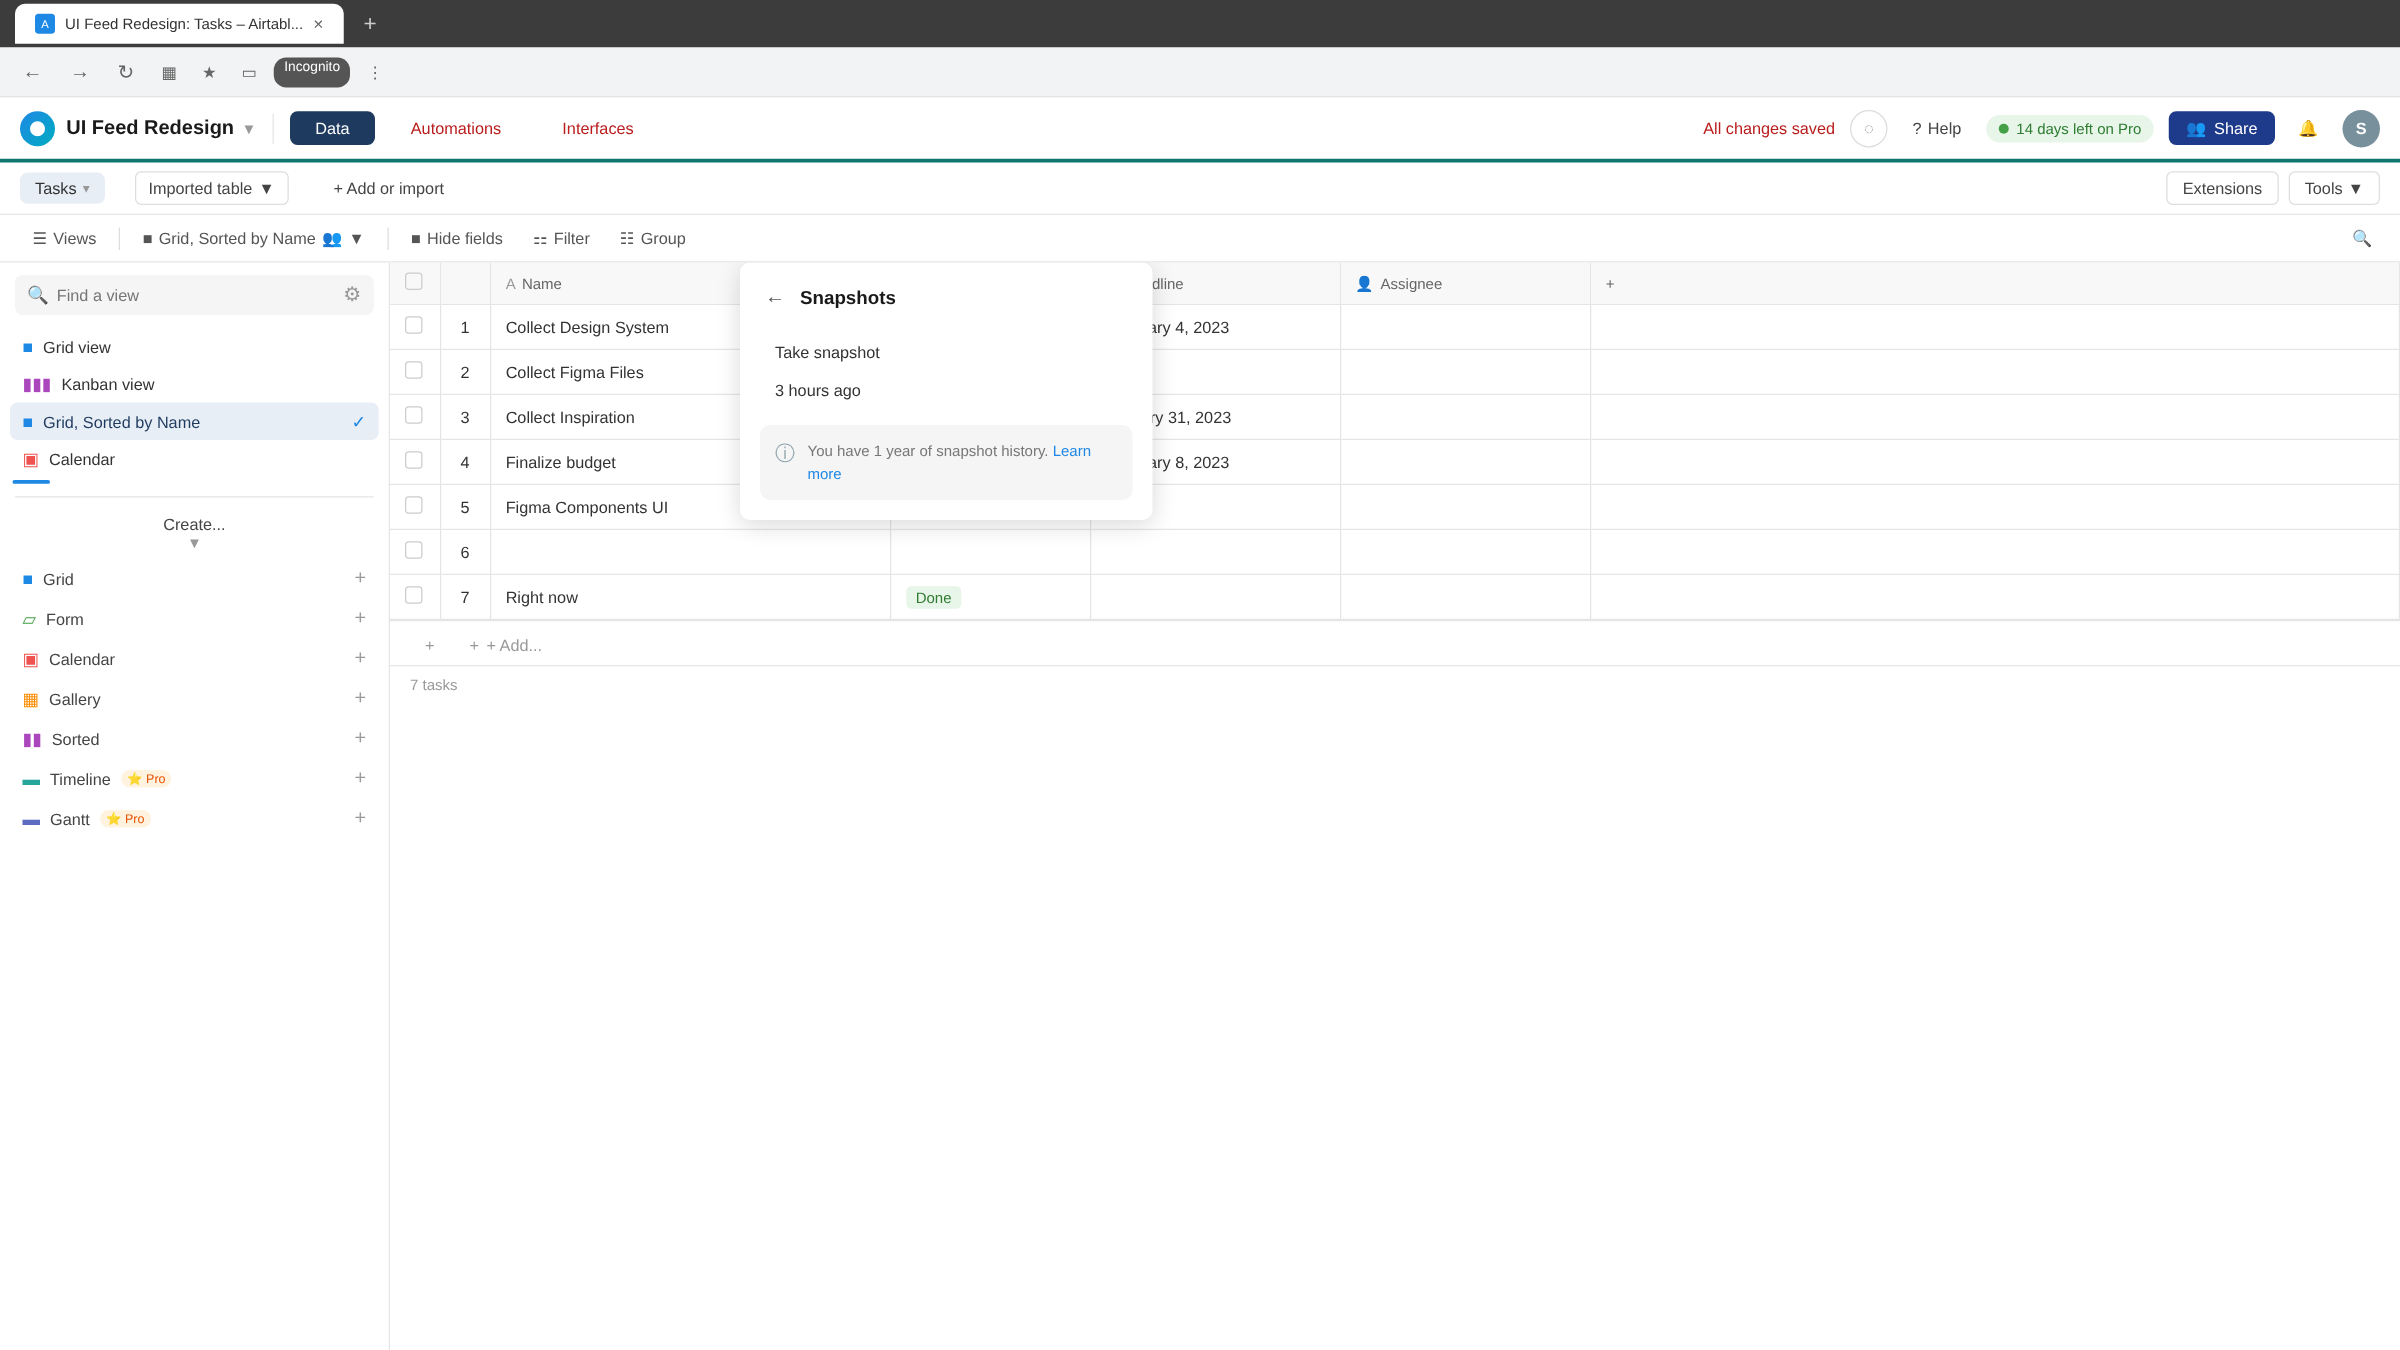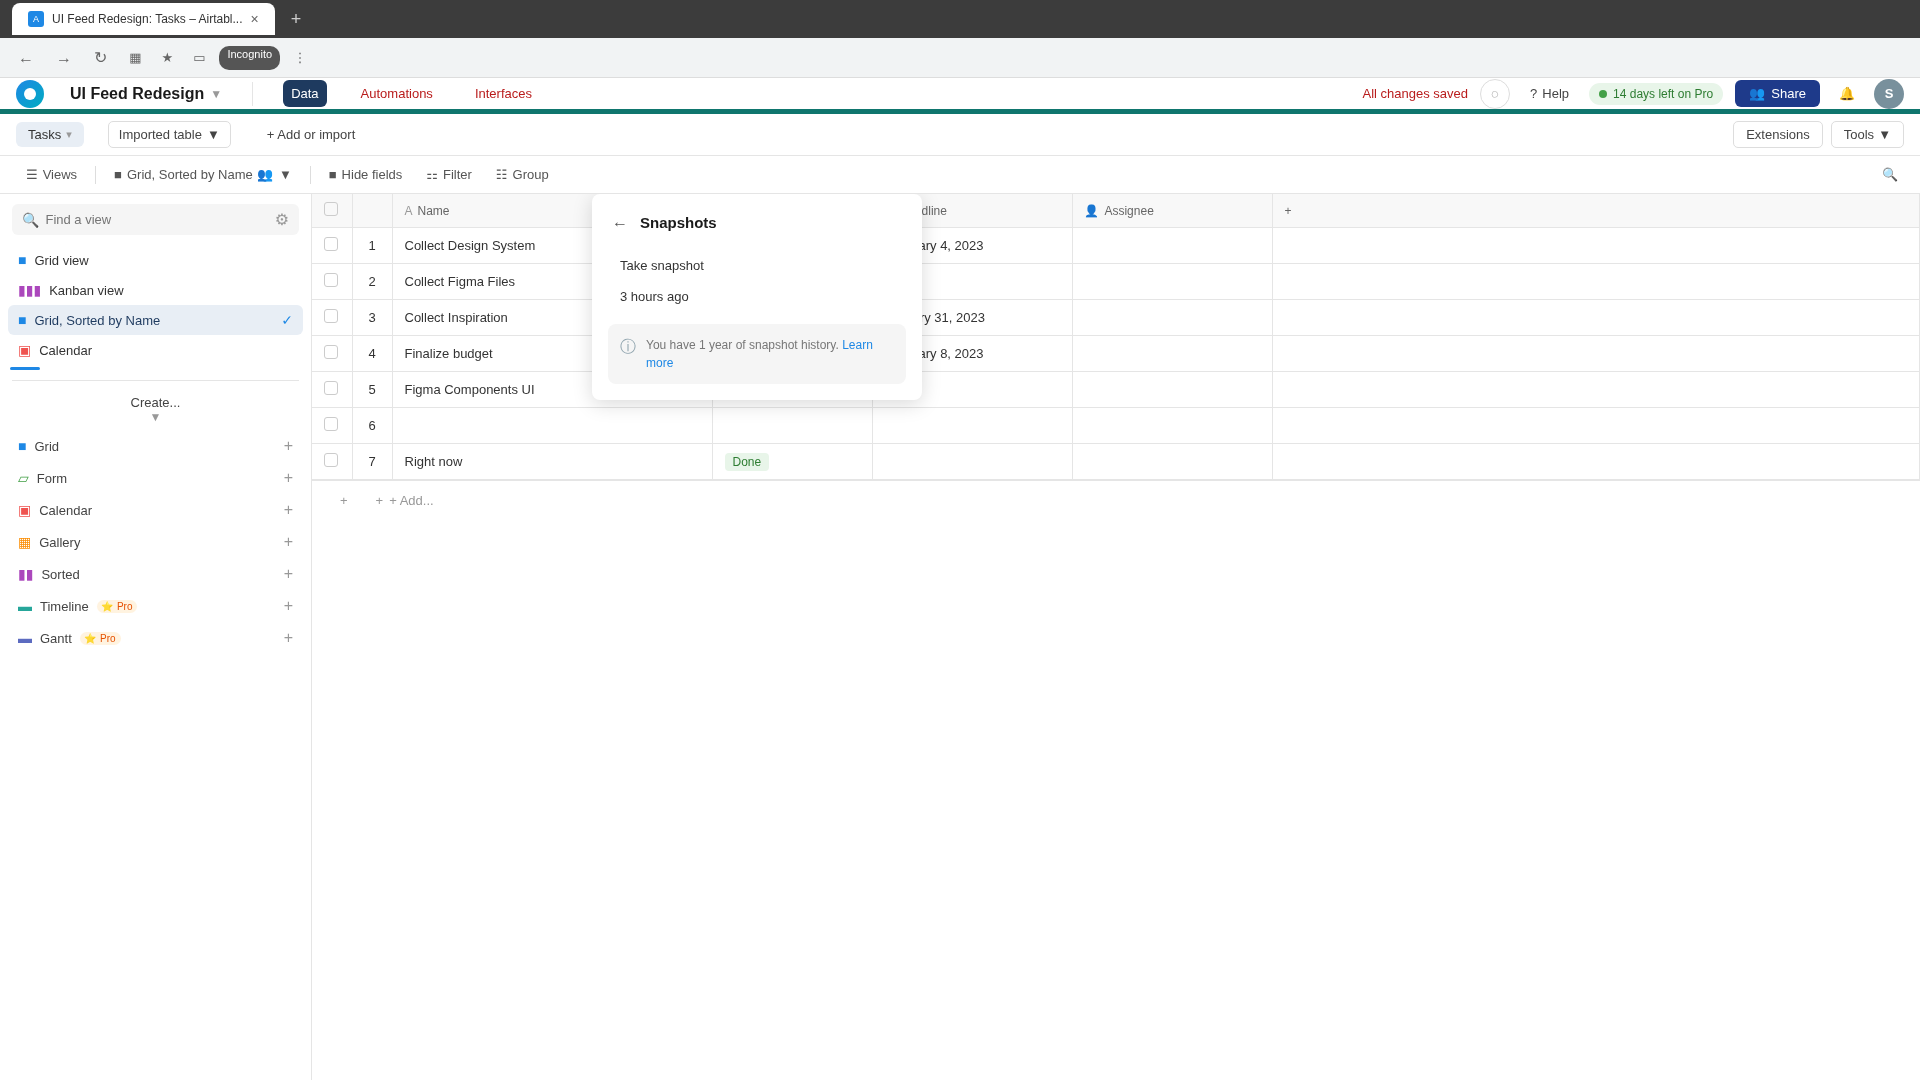--- a/index.html
+++ b/index.html
@@ -13,27 +13,27 @@
     .new-tab-btn { color: #ccc; font-size: 18px; cursor: pointer; padding: 0 8px; }
 
     .browser-nav { background: #f1f3f4; height: 40px; display: flex; align-items: center; padding: 0 12px; gap: 10px; border-bottom: 1px solid #ddd; }
     .nav-btn { background: none; border: none; color: #666; font-size: 16px; cursor: pointer; padding: 4px 6px; border-radius: 4px; }
     .address-bar { flex: 1; background: #fff; border: 1px solid #ddd; border-radius: 20px; padding: 5px 16px; font-size: 13px; color: #333; }
     .nav-icons { display: flex; gap: 8px; color: #666; }
     .nav-icon { width: 24px; height: 24px; display: flex; align-items: center; justify-content: center; cursor: pointer; border-radius: 50%; }
     .incognito-badge { background: #555; color: #fff; padding: 2px 8px; border-radius: 10px; font-size: 11px; }
 
     
-    .app-header { background: #fff; height: 36px; display: flex; align-items: center; padding: 0 16px; gap: 26px; border-bottom: 5px solid #0f766e; position: relative; z-index: 10; }
+    .app-header { background: #fff; height: 52px; display: flex; align-items: center; padding: 0 16px; gap: 9px; border-bottom: 3px solid #0f766e; position: relative; z-index: 10; }
     .app-logo { width: 28px; height: 28px; background: linear-gradient(135deg, #1e88e5, #00acc1); border-radius: 50%; display: flex; align-items: center; justify-content: center; }
     .app-logo svg { width: 16px; height: 16px; fill: white; }
     .app-title { font-size: 16px; font-weight: 600; color: #1a1a1a; display: flex; align-items: center; gap: 6px; cursor: pointer; }
     .app-title .chevron { color: #999; font-size: 12px; }
     .header-divider { width: 1px; height: 24px; background: #e5e5e5; margin: 0 4px; }
-    .header-btn { padding: 6px 8px; border-radius: 6px; font-size: 13px; font-weight: 500; cursor: pointer; border: none; }
+    .header-btn { padding: 6px 20px; border-radius: 6px; font-size: 13px; font-weight: 500; cursor: pointer; border: none; }
     .header-btn.active { background: #1e3a5f; color: #fff; }
     .header-btn.plain { background: none; color: #b91c1c; }
     .header-right { margin-left: auto; display: flex; align-items: center; gap: 12px; }
     .all-changes { color: #b91c1c; font-size: 13px; display: flex; align-items: center; gap: 6px; }
     .history-btn { width: 30px; height: 30px; border-radius: 50%; border: 1px solid #ddd; display: flex; align-items: center; justify-content: center; cursor: pointer; color: #666; }
     .help-btn { display: flex; align-items: center; gap: 5px; color: #444; font-size: 13px; cursor: pointer; padding: 5px 8px; border-radius: 5px; }
     .pro-badge { background: #e8f5e9; color: #2e7d32; padding: 4px 10px; border-radius: 12px; font-size: 12px; display: flex; align-items: center; gap: 6px; }
     .pro-dot { width: 8px; height: 8px; background: #43a047; border-radius: 50%; }
     .share-btn { background: #1e3a8a; color: #fff; padding: 6px 14px; border-radius: 6px; font-size: 13px; font-weight: 500; cursor: pointer; display: flex; align-items: center; gap: 6px; border: none; }
     .notif-btn { width: 30px; height: 30px; border-radius: 50%; display: flex; align-items: center; justify-content: center; cursor: pointer; color: #555; }
@@ -507,14 +507,15 @@
 
     <div style="display:flex; align-items:center; border-top: 1px solid #e5e5e5; padding: 4px 0 0 16px;">
       <div class="add-row-btn">
         <span>+</span>
       </div>
       <div style="margin-left: 16px; display:flex; align-items:center; gap: 6px; cursor:pointer;">
         <span style="color:#999;">+</span>
         <span style="color:#999;font-size:13px;">+ Add...</span>
       </div>
     </div>
+    <div class="row-count">7 tasks</div>
   </div>
 </div>
 
 </body></html>

